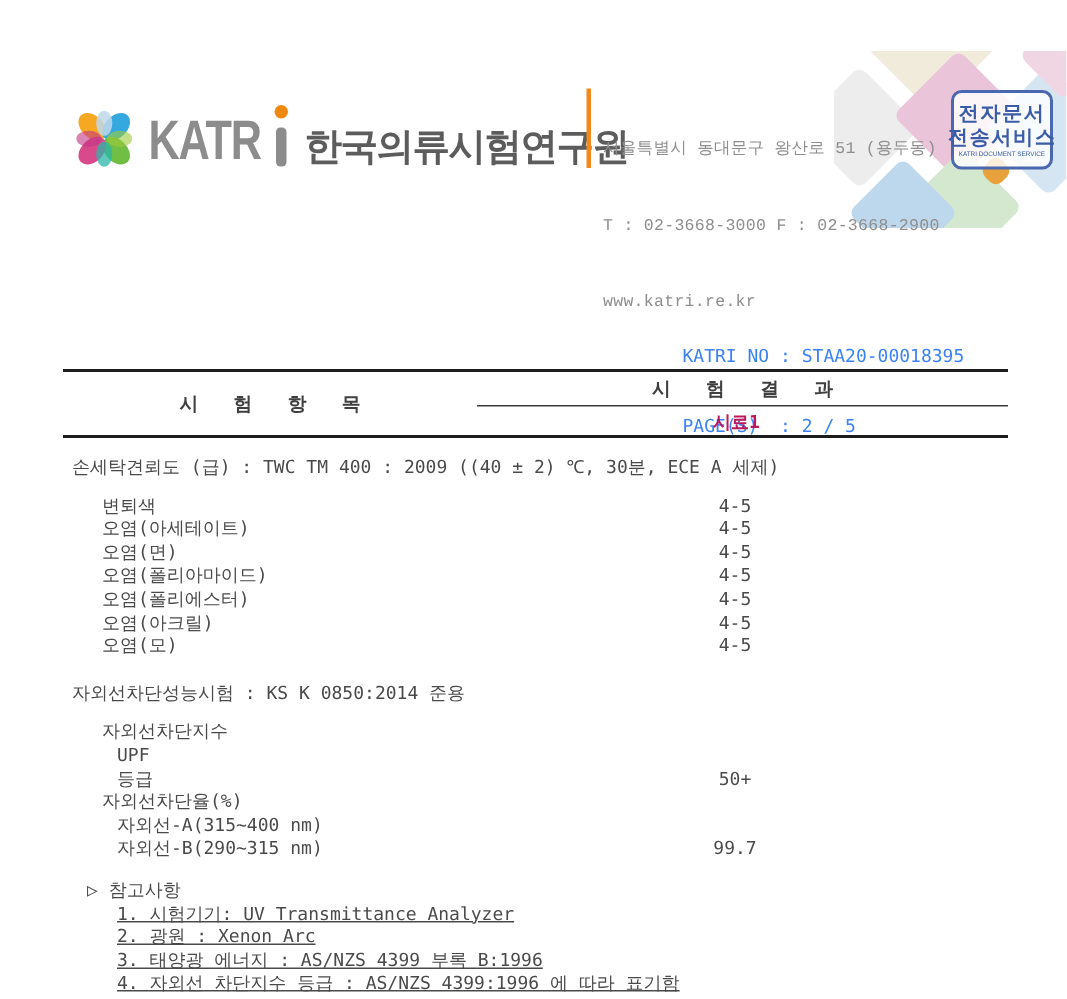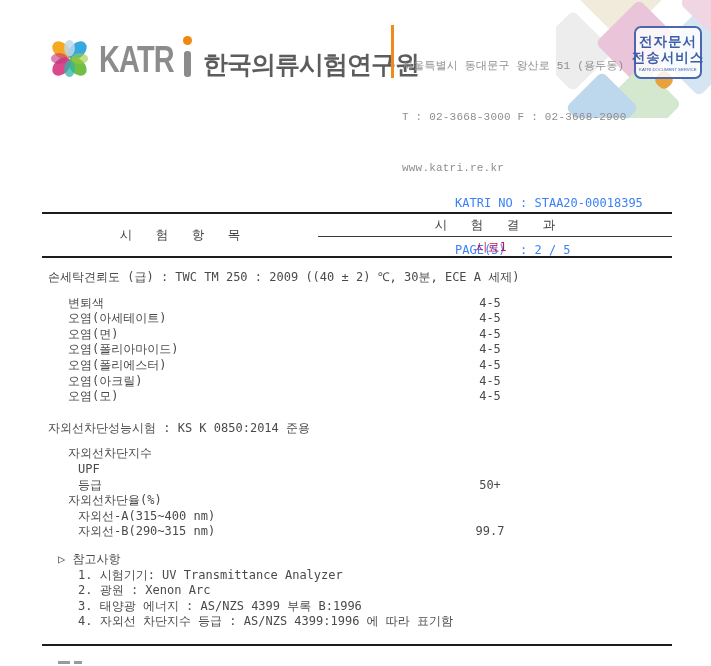--- a/index.html
+++ b/index.html
@@ -4,21 +4,21 @@
 <style>
   * { margin: 0; padding: 0; box-sizing: border-box; }
   html, body { background: #ffffff; }
   body {
     width: 711px; height: 666px;
     font-family: "DejaVu Sans Mono", "Liberation Mono", monospace;
     color: #4a4a4a;
     position: relative;
     overflow: hidden;
   }
-  .page { position: absolute; inset: 0; background: #fff; }
+  .page { position: absolute; inset: 0; background: #fff; margin-top: 34px; }
 
   
   .pattern {
     position: absolute; left: 556px; top: 0; width: 155px; height: 118px;
     overflow: hidden; pointer-events: none;
   }
   .diamond { position: absolute; transform: rotate(45deg); border-radius: 6px; }
   .d1 { left: 34px;  top: -34px; width: 62px; height: 62px; background: #f1ebdb; }
   .d2 { left: -12px; top: 22px;  width: 58px; height: 58px; background: #ededed; }
   .d3 { left: 52px;  top: 12px;  width: 62px; height: 62px; background: #eac5d9; }
@@ -73,21 +73,21 @@
 
   
   .meta {
     position: absolute; left: 455px; top: 165px;
     font-size: 12px; line-height: 15.5px; color: #3b82f6;
     white-space: pre;
   }
 
   
   .tbl { position: absolute; left: 42px; top: 212px; width: 630px; height: 46px;
-         border-top: 2.5px solid #1c1c1c; border-bottom: 2.5px solid #1c1c1c; }
+         border-top: 2.5px solid #1c1c1c; border-bottom: 2.5px solid #1c1c1c; font-weight: bold; }
   .tbl .col-item {
     position: absolute; left: 0; top: 0; width: 276px; height: 100%;
     display: flex; align-items: center; justify-content: center;
     font-size: 12.5px; letter-spacing: 8px; color: #3f3f3f; text-indent: 8px;
   }
   .tbl .col-result {
     position: absolute; left: 276px; top: 0; width: 354px; height: 22px;
     display: flex; align-items: center; justify-content: center;
     font-size: 12.5px; letter-spacing: 8px; color: #3f3f3f; text-indent: 8px;
   }
@@ -111,21 +111,21 @@
   .row { position: relative; line-height: 15.6px; height: 15.6px; white-space: pre; }
   .row .lbl { display: inline-block; }
   .lvl1 { padding-left: 26px; }
   .lvl2 { padding-left: 36px; }
   .row .val {
     position: absolute; left: 368px; top: 0; width: 160px;
     text-align: center;
   }
   .notes { margin-top: 12px; line-height: 15.6px; }
   .notes .nt-head { padding-left: 16px; white-space: pre; }
-  .notes .nt-item { padding-left: 36px; white-space: pre; }
+  .notes .nt-item { padding-left: 36px; white-space: pre; text-decoration: underline; }
 
   .bottom-rule {
     position: absolute; left: 42px; top: 644px; width: 630px; height: 0;
     border-top: 2.5px solid #1c1c1c;
   }
   .clipped-frag { position: absolute; left: 58px; top: 661px; width: 30px; height: 4px; overflow: hidden; }
   .clipped-frag i { position: absolute; top: 0; height: 3px; background: #9a9a9a; }
   .clipped-frag .f1 { left: 0; width: 12px; }
   .clipped-frag .f2 { left: 16px; width: 8px; }
 </style>
@@ -189,21 +189,21 @@
 
   <div class="tbl">
     <div class="col-item">시 험 항 목</div>
     <div class="col-result">시 험 결 과</div>
     <div class="result-underline"></div>
     <div class="col-sample">시료1</div>
   </div>
 
   <div class="content">
 
-    <div class="sec-title sec1-title">손세탁견뢰도 (급) : TWC TM 250 : 2009 ((40 ± 2) ℃, 30분, ECE A 세제)</div>
+    <div class="sec-title sec1-title">손세탁견뢰도 (급) : TWC TM 400 : 2009 ((40 ± 2) ℃, 30분, ECE A 세제)</div>
     <div class="rows1">
       <div class="row lvl1"><span class="lbl">변퇴색</span><span class="val">4-5</span></div>
       <div class="row lvl1"><span class="lbl">오염(아세테이트)</span><span class="val">4-5</span></div>
       <div class="row lvl1"><span class="lbl">오염(면)</span><span class="val">4-5</span></div>
       <div class="row lvl1"><span class="lbl">오염(폴리아마이드)</span><span class="val">4-5</span></div>
       <div class="row lvl1"><span class="lbl">오염(폴리에스터)</span><span class="val">4-5</span></div>
       <div class="row lvl1"><span class="lbl">오염(아크릴)</span><span class="val">4-5</span></div>
       <div class="row lvl1"><span class="lbl">오염(모)</span><span class="val">4-5</span></div>
     </div>
 

